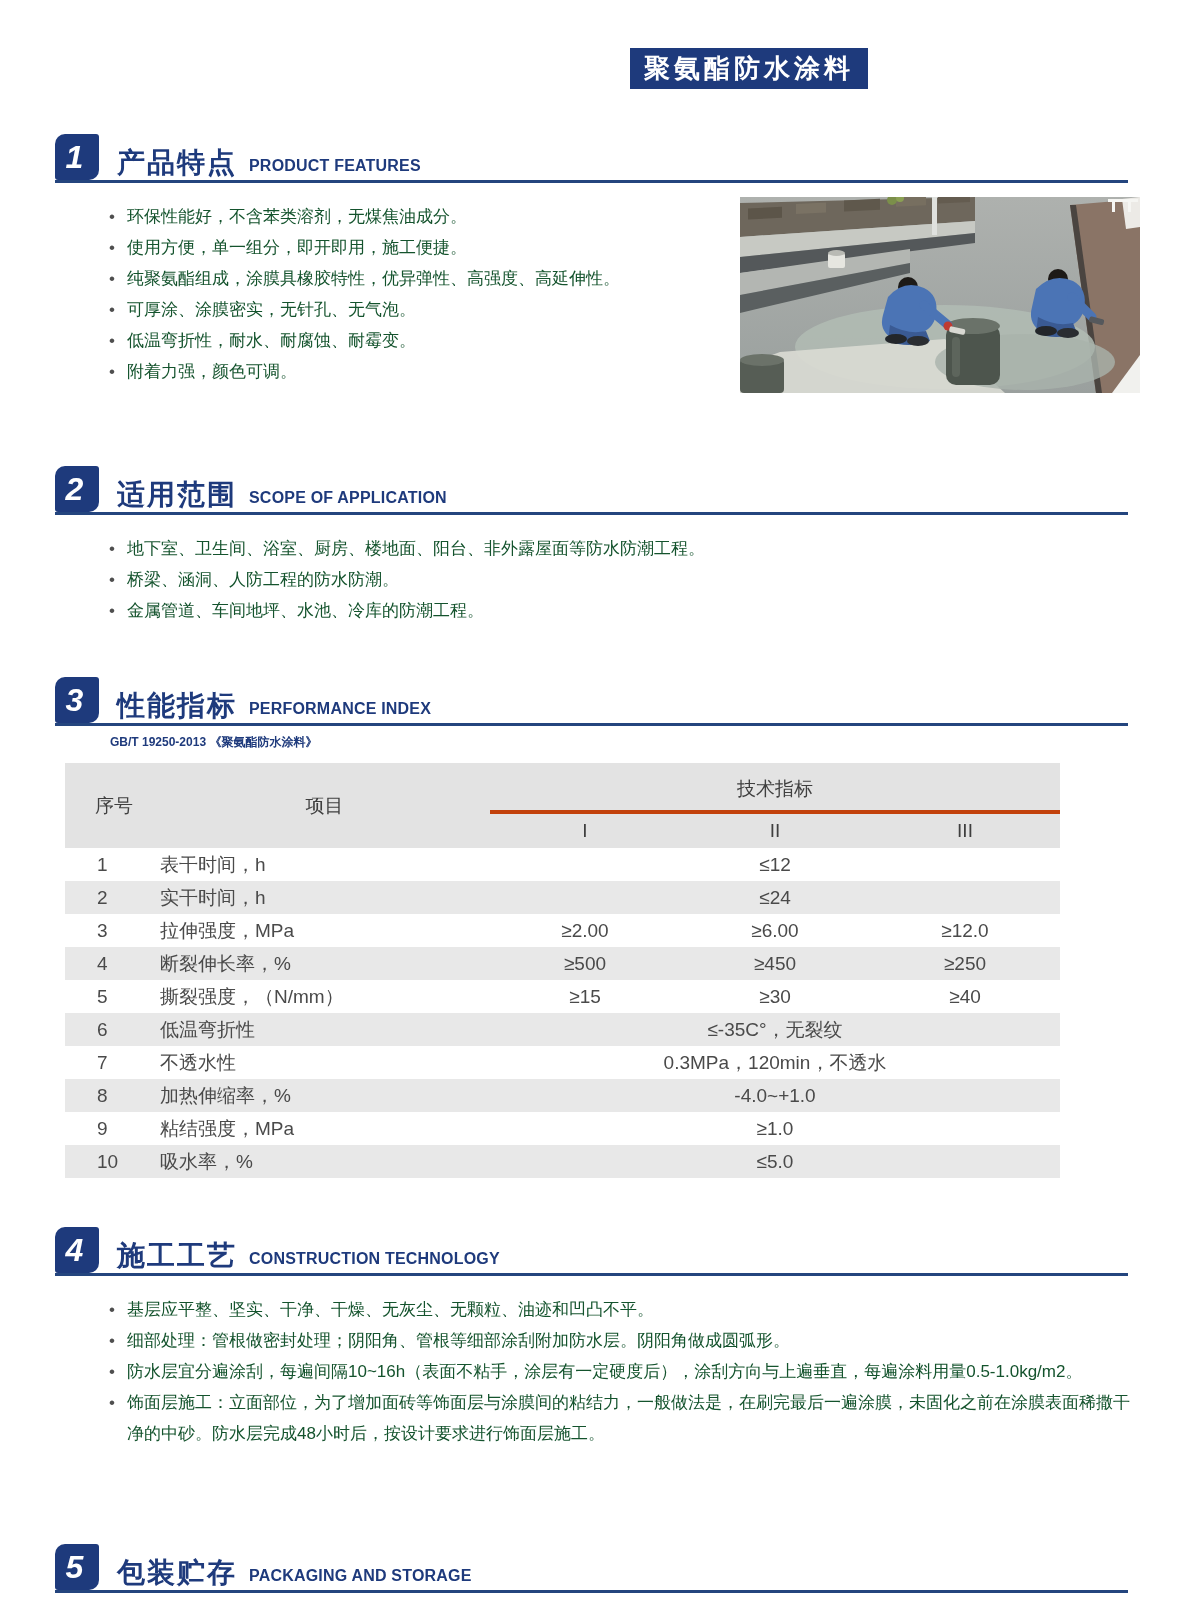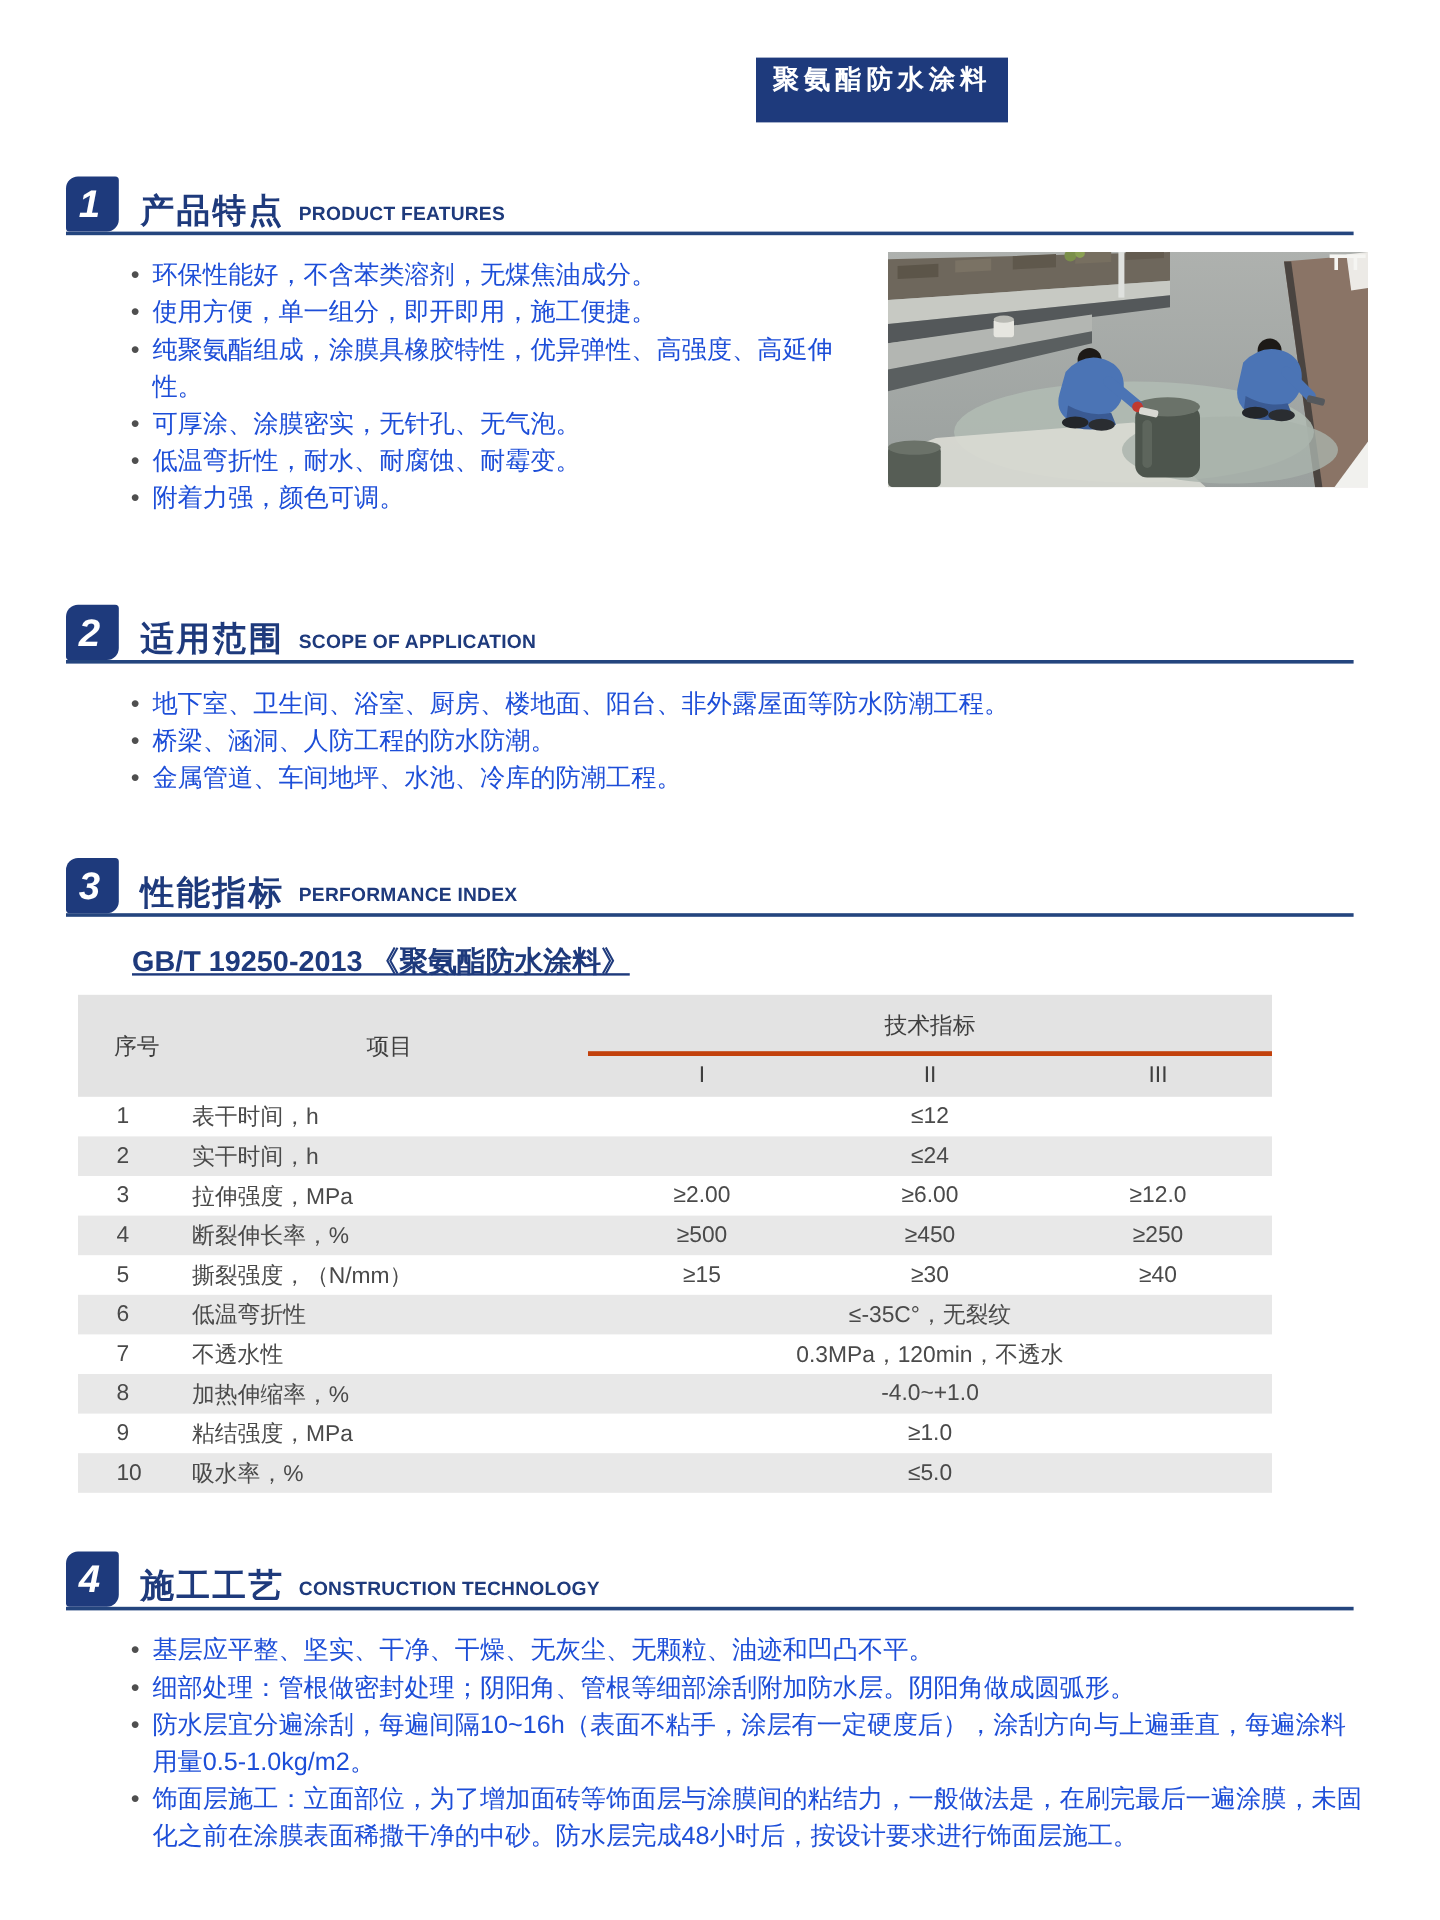--- a/index.html
+++ b/index.html
@@ -11,24 +11,24 @@
     overflow:hidden;
     position:relative;
   }
 
   
   .banner-row { padding:48px 0 0 630px; }
   .banner {
     display:inline-block;
     background:#1e3a7c;
     color:#ffffff;
-    font-size:22px;
+    font-size:26px;
     font-weight:bold;
     letter-spacing:4px;
-    padding:3px 14px 21px 14px;
+    padding:3px 14px 3px 14px;
   }
 
   
   .sec-header {
     display:flex; align-items:flex-end;
     margin:0 72px 0 55px;
     border-bottom:3px solid #24457e;
   }
   .sec-num {
     background:#1e3a7c; color:#ffffff;
@@ -50,34 +50,34 @@
   .sec-1 { margin-top:36px; }
   .sec-2 { margin-top:64px; }
   .sec-3 { margin-top:42px; }
   .sec-4 { margin-top:40px; }
   .sec-5 { margin-top:86px; }
 
   
   .bullets {
     list-style:none;
     margin:18px 60px 0 105px; padding:0;
-    font-size:21px; color:#1d4ed8;
+    font-size:17px; color:#14532d;
   }
   .bullets li { position:relative; padding-left:22px; line-height:31px; }
   .bullets li::before { content:"•"; position:absolute; left:4px; top:0; color:#4f4f4f; }
 
   
   .sec1-body { display:flex; align-items:flex-start; margin:14px 60px 0 105px; }
   .sec1-body .bullets { flex:1; margin:4px 10px 0 0; }
   .photo-frame { width:400px; height:196px; flex:0 0 auto; }
 
   
   .standard {
-    margin:21px 0 0 110px;
-    color:#1e3a7c; font-weight:bold; font-size:24px;text-decoration:underline;
+    margin:8px 0 0 110px;
+    color:#1e3a7c; font-weight:bold; font-size:12px;
   }
   table.perf {
     border-collapse:collapse;
     margin:12px 0 0 65px;
     width:995px;
     font-size:19px; color:#4a4a4a;
     table-layout:fixed;
   }
   .perf col.c1 { width:95px; }
   .perf col.c2 { width:330px; }

